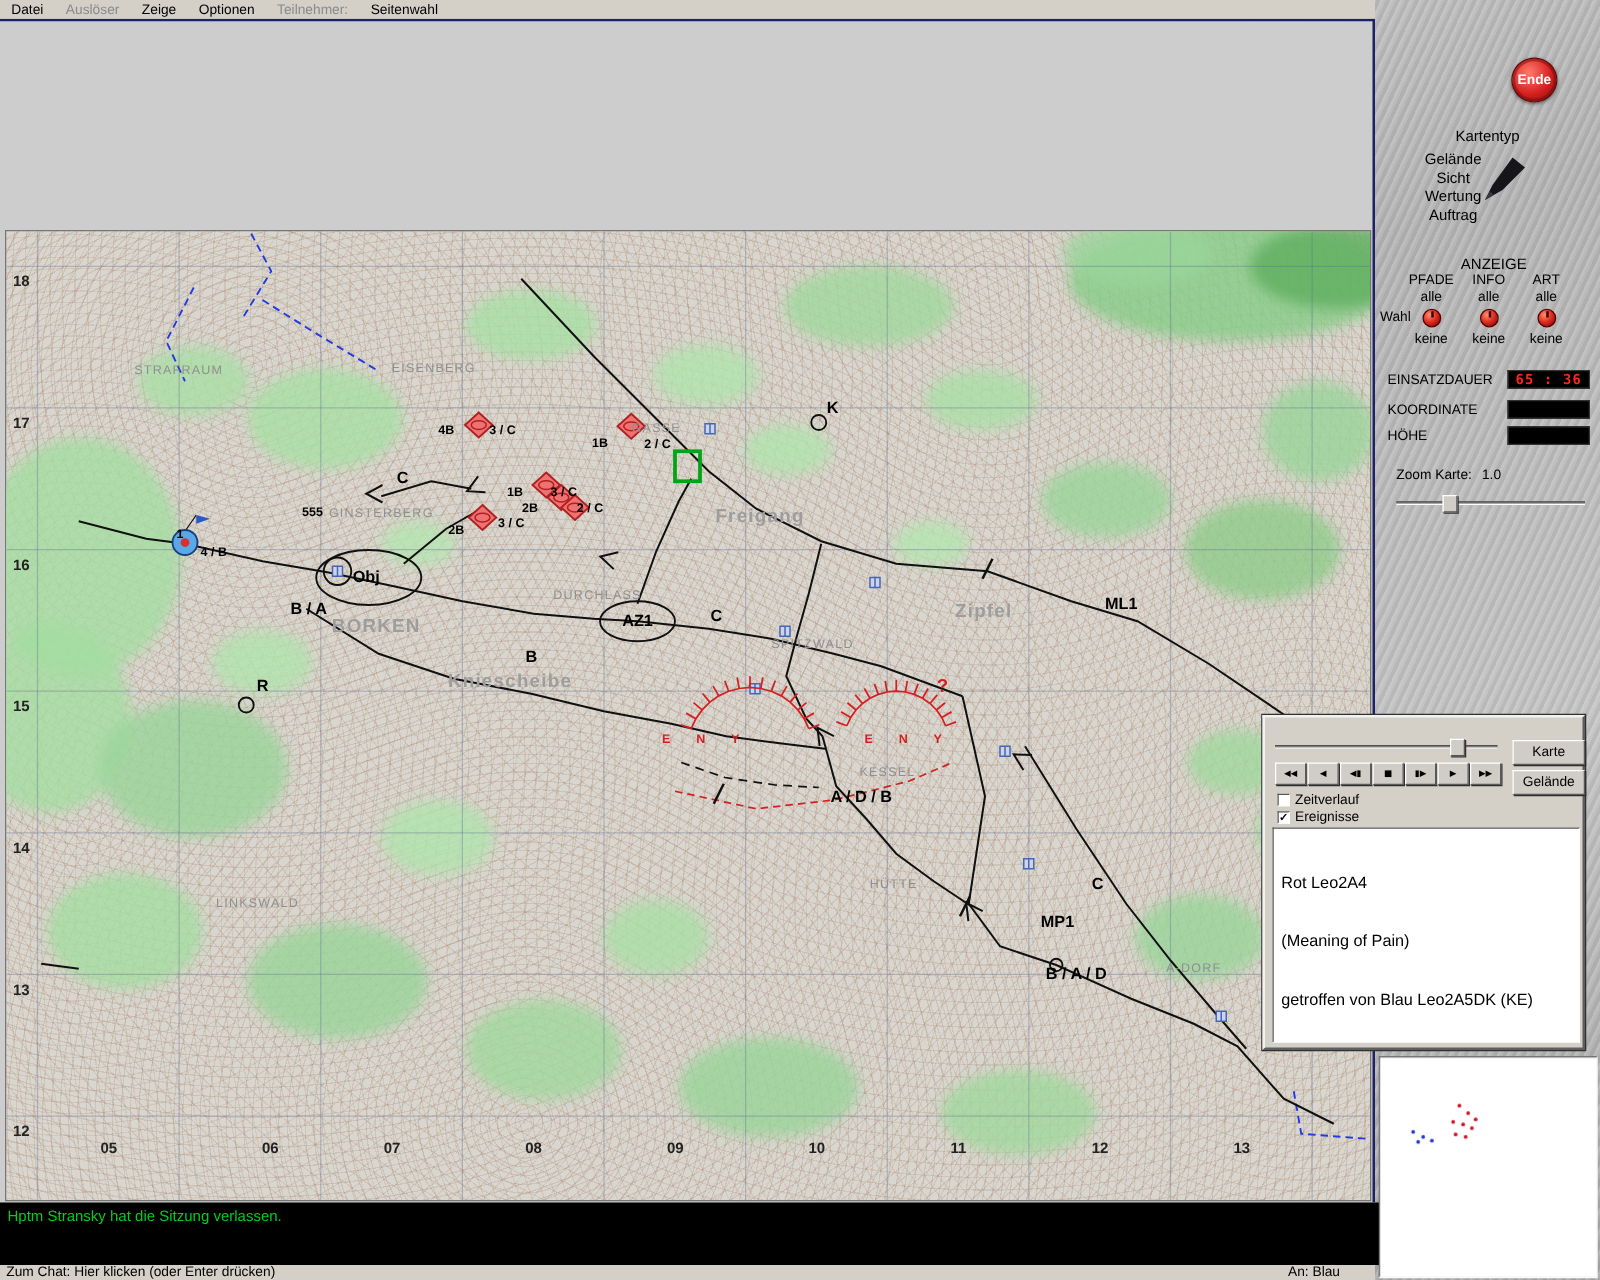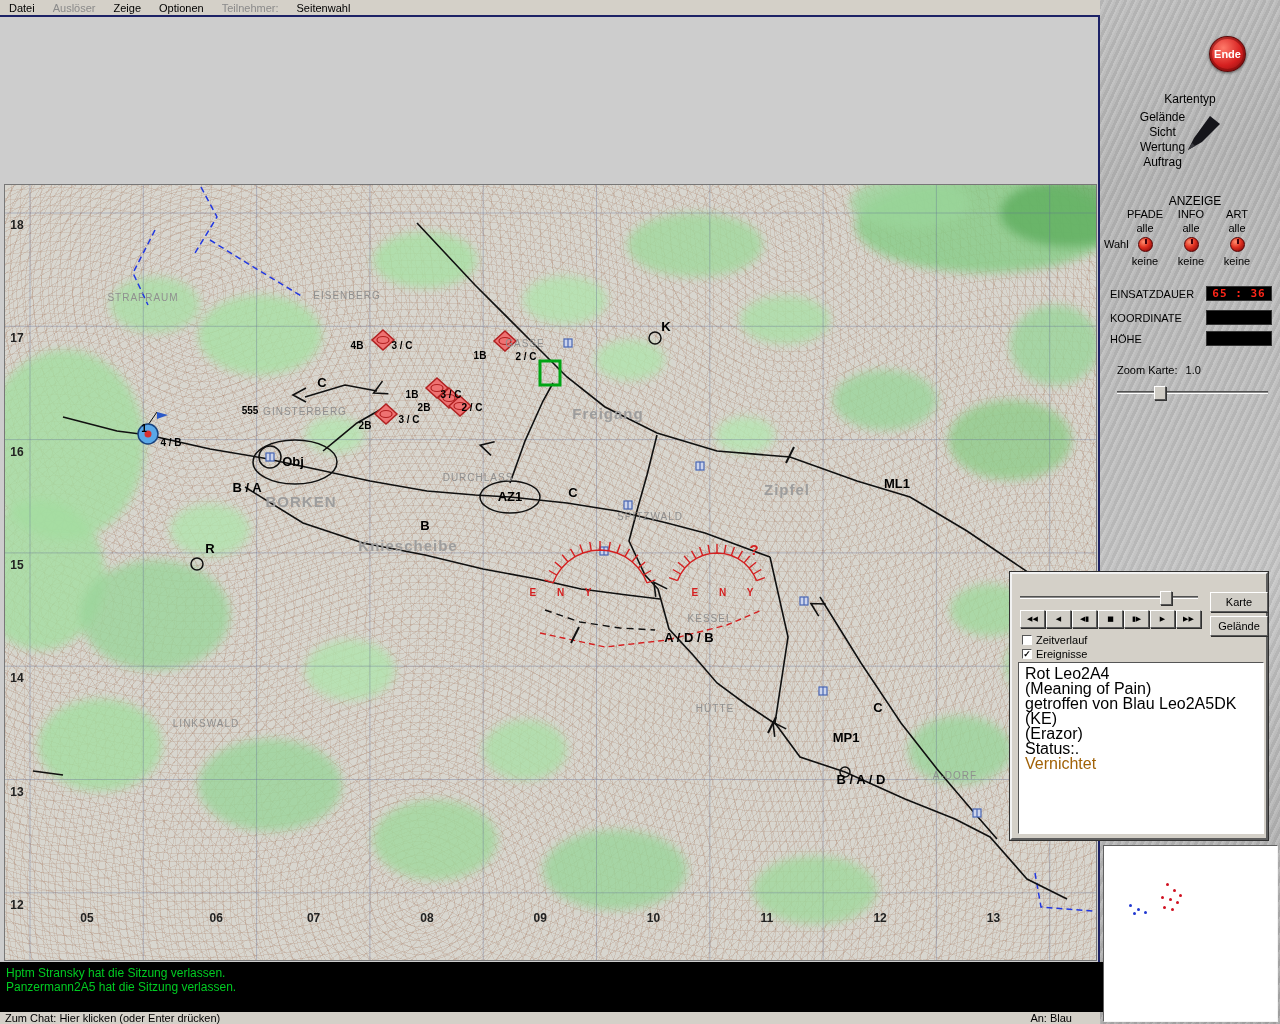--- a/index.html
+++ b/index.html
@@ -42,21 +42,21 @@
 .bldl{stroke:#4866b4;stroke-width:1.2;}
 .tick{stroke:#101010;stroke-width:2;}
 .ah{fill:none;stroke:#101010;stroke-width:1.6;}
 .blk{fill:none;stroke:#101010;stroke-width:1.5;}
 .grect{fill:none;stroke:#00a414;stroke-width:3;}
 .bunit{fill:#5aa8e8;stroke:#17417d;stroke-width:1.5;}
 .thin{stroke:#101010;stroke-width:1;}
 #chat-area{position:absolute;left:0;top:962px;width:1172px;height:50px;background:#000;padding:4px 0 0 6px;z-index:2;}
 .chat-line{color:#00cc22;font-size:12px;line-height:14px;}
 #statusbar{position:absolute;left:0;top:1012px;width:1100px;height:12px;background:#d4d0c8;font-size:11px;line-height:12px;display:flex;justify-content:space-between;padding:0 28px 0 5px;z-index:3;}
-#side-panel{position:absolute;left:1100px;top:2px;width:180px;height:776px;z-index:4;color:#000;}
+#side-panel{position:absolute;left:1100px;top:12px;width:180px;height:776px;z-index:4;color:#000;}
 #ende-btn{position:absolute;left:109px;top:34px;width:37px;height:36px;border-radius:50%;color:#fff;font-size:11px;font-weight:bold;display:flex;align-items:center;justify-content:center;
 background:radial-gradient(circle at 38% 32%,#ff7a6a,#d62020 55%,#8a0f0f 90%);border:1px solid #5a0a0a;box-shadow:0 1px 3px rgba(0,0,0,.55), inset 0 0 0 2px rgba(120,10,10,.5);}
 #kartentyp-title{position:absolute;left:30px;top:90px;width:120px;text-align:center;font-size:12px;}
 #kartentyp-options{position:absolute;left:5px;top:108px;width:115px;text-align:center;font-size:12px;}
 .kt-opt{height:15px;line-height:15px;}
 #pen-icon{position:absolute;left:84px;top:108px;}
 #anzeige-title{position:absolute;left:20px;top:192px;width:150px;text-align:center;font-size:12px;}
 #anzeige-columns{position:absolute;left:22px;top:206px;width:140px;display:flex;}
 .anz-col{width:46px;text-align:center;font-size:11px;}
 .anz-name{height:13px;}
@@ -80,21 +80,21 @@
 #vcr-row{position:absolute;left:8px;top:36px;display:flex;gap:1px;}
 .vcr-btn{width:25px;height:18px;font-size:7px;font-family:"DejaVu Sans",sans-serif;background:#d0cdc6;border:1px solid;border-color:#fff #5a5a5a #5a5a5a #fff;box-shadow:1px 1px 0 #2f2f2f;display:flex;align-items:center;justify-content:center;padding:0;}
 .btn3d{position:absolute;left:198px;width:58px;height:20px;font-size:11px;background:#d0cdc6;border:1px solid;border-color:#fff #5a5a5a #5a5a5a #fff;box-shadow:1px 1px 0 #2f2f2f;display:flex;align-items:center;justify-content:center;}
 #karte-btn{top:18px;}
 #gelaende-btn{top:42px;}
 #checkbox-col{position:absolute;left:10px;top:59px;}
 .cb-row{display:flex;align-items:center;height:14px;gap:4px;}
 .cb-box{width:10px;height:10px;background:#fff;border:1px solid;border-color:#555 #fff #fff #555;font-size:9px;font-weight:bold;line-height:9px;text-align:center;color:#000;}
 .cb-label{font-size:11px;}
 #event-text{position:absolute;left:6px;top:88px;width:246px;height:172px;background:#fff;border:1px solid;border-color:#555 #fff #fff #555;padding:3px 6px;overflow:hidden;}
-.ev-line{font-size:16px;line-height:15px;color:#000;}
+.ev-line{font-size:13px;line-height:15px;color:#000;margin-top:32px;}
 .ev-red{color:#a16207;}
 #minimap{position:absolute;left:1103px;top:845px;width:175px;height:177px;background:#fff;border:1px solid;border-color:#606060 #f4f4f4 #f4f4f4 #606060;z-index:10;}
 .dot{position:absolute;width:3px;height:3px;border-radius:50%;}
 .dot.red{background:#d01020;}
 .dot.blue{background:#2038d0;}
 </style>
 </head>
 <body>
 
 <div id="desktop-metal"></div>
@@ -324,21 +324,20 @@
     <span class="menu-item">Datei</span>
     <span class="menu-item disabled">Auslöser</span>
     <span class="menu-item">Zeige</span>
     <span class="menu-item">Optionen</span>
     <span class="menu-item disabled">Teilnehmer:</span>
     <span class="menu-item">Seitenwahl</span>
   </div>
 <div id="window-bottom"></div>
 <div id="chat-area">
     <div class="chat-line">Hptm Stransky hat die Sitzung verlassen.</div>
-    <div class="chat-line">Panzermann2A5 hat die Sitzung verlassen.</div>
   </div>
 
 <div id="statusbar">
   <span>Zum Chat: Hier klicken (oder Enter drücken)</span>
   <span>An: Blau</span>
 </div>
 
 <div id="side-panel">
   <div id="ende-btn">Ende</div>
   <div id="kartentyp-title">Kartentyp</div>

